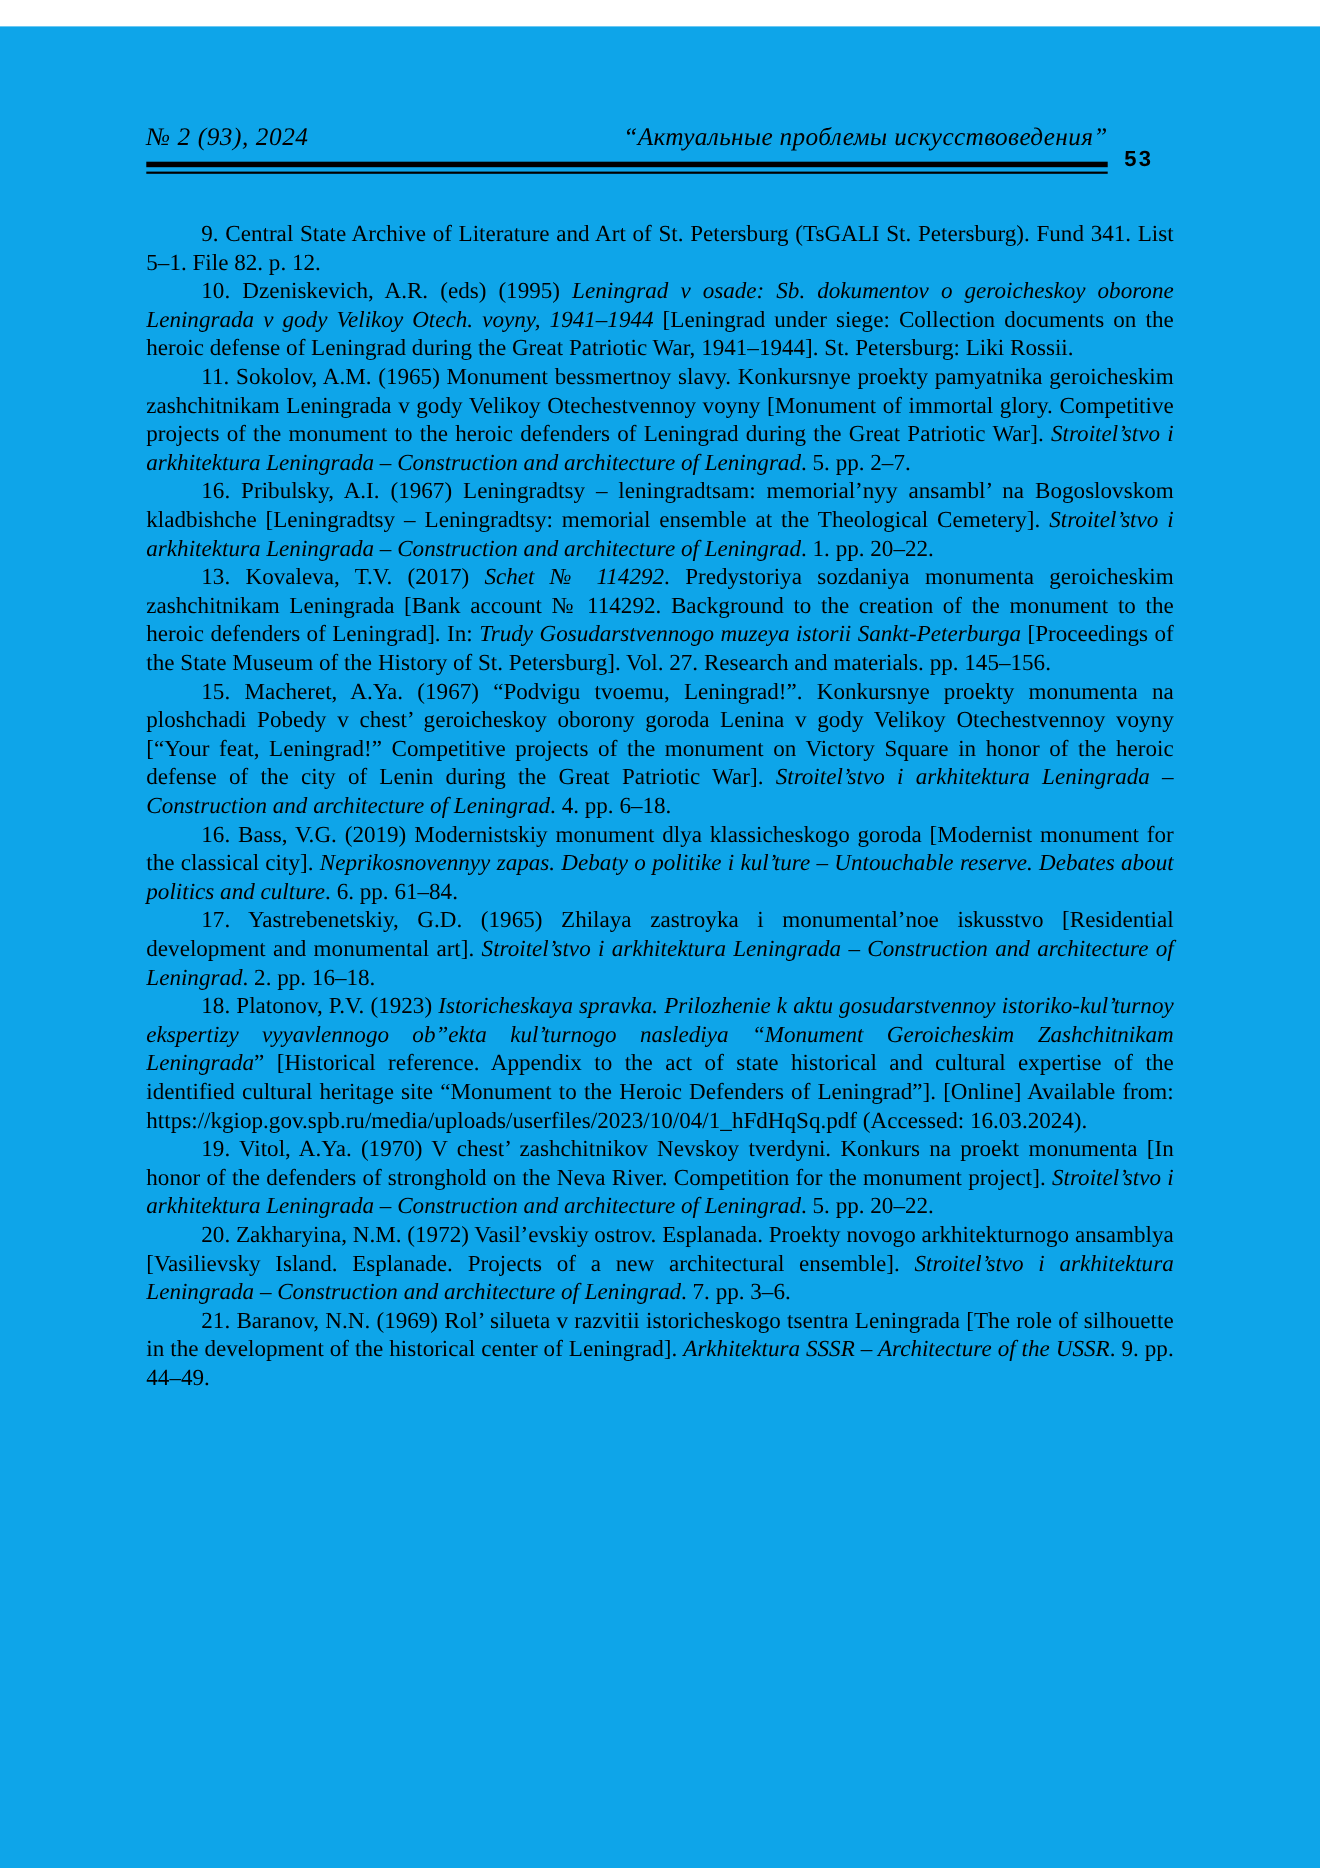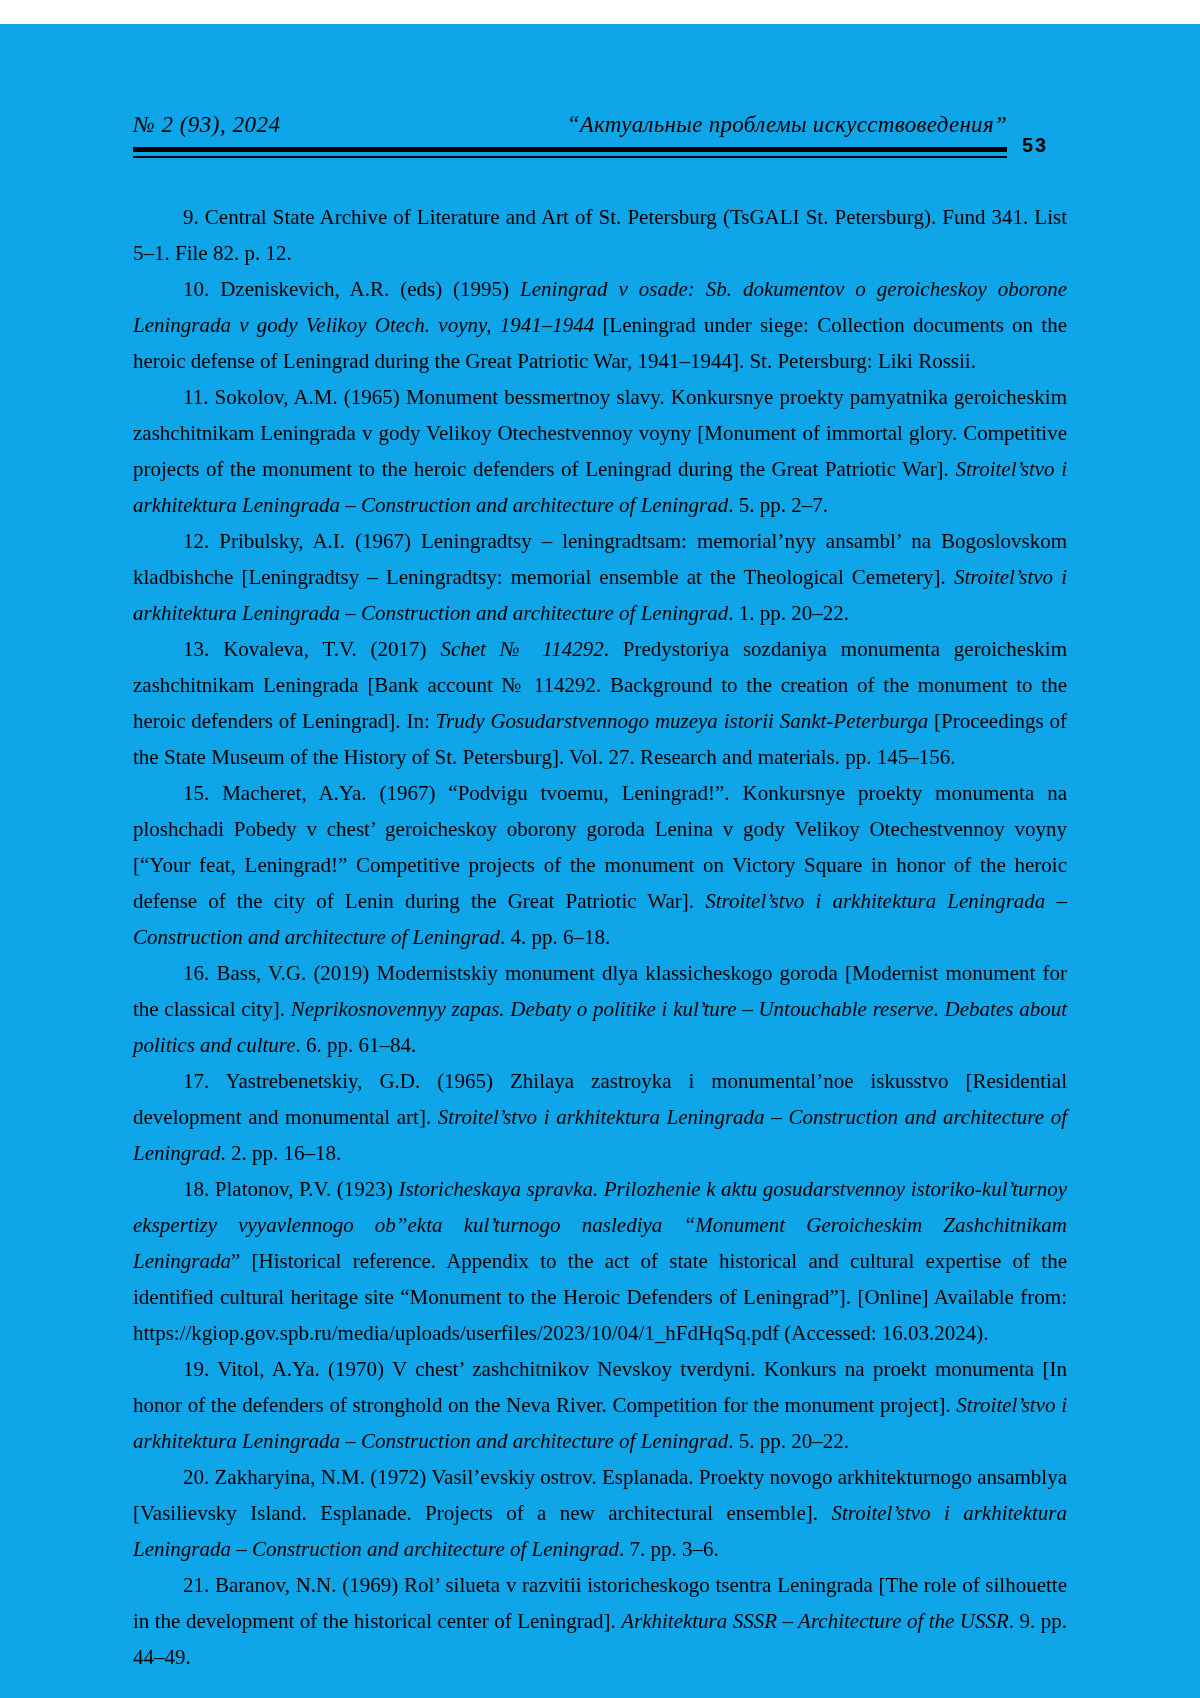--- a/index.html
+++ b/index.html
@@ -47,21 +47,21 @@
     font-weight: bold;
     font-size: 20px;
     letter-spacing: 2px;
   }
   .refs {
     position: absolute;
     top: 175px;
     left: 133px;
     width: 934px;
     font-size: 21px;
-    line-height: 36px;
+    line-height: 26px;
     text-align: justify;
     text-justify: inter-word;
   }
   p.ref {
     margin: 0;
     padding: 0;
     text-indent: 50px;
   }
   .it { font-style: italic; }
   .rm { font-style: normal; }
@@ -80,21 +80,21 @@
     <div class="rule-thick"></div>
     <div class="rule-thin"></div>
   </div>
 
   <div class="page-number">53</div>
 
   <div class="refs" id="refs">
       <p class="ref"><span class="rm">9. Central State Archive of Literature and Art of St. Petersburg (TsGALI St. Petersburg). Fund 341. List 5–1. File 82. p. 12.</span></p>
       <p class="ref"><span class="rm">10. Dzeniskevich, A.R. (eds) (1995) </span><span class="it">Leningrad v osade: Sb. dokumentov o geroicheskoy oborone Leningrada v gody Velikoy Otech. voyny, 1941–1944</span><span class="rm"> [Leningrad under siege: Collection documents on the heroic defense of Leningrad during the Great Patriotic War, 1941–1944]. St. Petersburg: Liki Rossii.</span></p>
       <p class="ref"><span class="rm">11. Sokolov, A.M. (1965) Monument bessmertnoy slavy. Konkursnye proekty pamyatnika geroicheskim zashchitnikam Leningrada v gody Velikoy Otechestvennoy voyny [Monument of immortal glory. Competitive projects of the monument to the heroic defenders of Leningrad during the Great Patriotic War]. </span><span class="it">Stroitel’stvo i arkhitektura Leningrada – Construction and architecture of Leningrad</span><span class="rm">. 5. pp. 2–7.</span></p>
-      <p class="ref"><span class="rm">12. Pribulsky, A.I. (1967) Leningradtsy – leningradtsam: memorial’nyy ansambl’ na Bogoslovskom kladbishche [Leningradtsy – Leningradtsy: memorial ensemble at the Theological Cemetery]. </span><span class="it">Stroitel’stvo i arkhitektura Leningrada – Construction and architecture of Leningrad</span><span class="rm">. 1. pp. 20–22.</span></p>
+      <p class="ref"><span class="rm">16. Pribulsky, A.I. (1967) Leningradtsy – leningradtsam: memorial’nyy ansambl’ na Bogoslovskom kladbishche [Leningradtsy – Leningradtsy: memorial ensemble at the Theological Cemetery]. </span><span class="it">Stroitel’stvo i arkhitektura Leningrada – Construction and architecture of Leningrad</span><span class="rm">. 1. pp. 20–22.</span></p>
       <p class="ref"><span class="rm">13. Kovaleva, T.V. (2017) </span><span class="it">Schet № 114292</span><span class="rm">. Predystoriya sozdaniya monumenta geroicheskim zashchitnikam Leningrada [Bank account № 114292. Background to the creation of the monument to the heroic defenders of Leningrad]. In: </span><span class="it">Trudy Gosudarstvennogo muzeya istorii Sankt-Peterburga</span><span class="rm"> [Proceedings of the State Museum of the History of St. Petersburg]. Vol. 27. Research and materials. pp. 145–156.</span></p>
       <p class="ref"><span class="rm">15. Macheret, A.Ya. (1967) “Podvigu tvoemu, Leningrad!”. Konkursnye proekty monumenta na ploshchadi Pobedy v chest’ geroicheskoy oborony goroda Lenina v gody Velikoy Otechestvennoy voyny [“Your feat, Leningrad!” Competitive projects of the monument on Victory Square in honor of the heroic defense of the city of Lenin during the Great Patriotic War]. </span><span class="it">Stroitel’stvo i arkhitektura Leningrada – Construction and architecture of Leningrad</span><span class="rm">. 4. pp. 6–18.</span></p>
       <p class="ref"><span class="rm">16. Bass, V.G. (2019) Modernistskiy monument dlya klassicheskogo goroda  [Modernist monument for the classical city]. </span><span class="it">Neprikosnovennyy zapas. Debaty o politike i kul’ture – Untouchable reserve. Debates about politics and culture</span><span class="rm">. 6. pp. 61–84.</span></p>
       <p class="ref"><span class="rm">17. Yastrebenetskiy, G.D. (1965) Zhilaya zastroyka i monumental’noe iskusstvo [Residential development and monumental art]. </span><span class="it">Stroitel’stvo i arkhitektura Leningrada – Construction and architecture of Leningrad</span><span class="rm">. 2. pp. 16–18.</span></p>
       <p class="ref"><span class="rm">18. Platonov, P.V. (1923) </span><span class="it">Istoricheskaya spravka. Prilozhenie k aktu gosudarstvennoy istoriko-kul’turnoy ekspertizy vyyavlennogo ob”ekta kul’turnogo naslediya “Monument Geroicheskim Zashchitnikam Leningrada</span><span class="rm">” [Historical reference. Appendix to the act of state historical and cultural expertise of the identified cultural heritage site “Monument to the Heroic Defenders of Leningrad”]. [Online] Available from: https://kgiop.gov.spb.ru/media/uploads/userfiles/2023/10/04/1_hFdHqSq.pdf (Accessed: 16.03.2024).</span></p>
       <p class="ref"><span class="rm">19. Vitol, A.Ya. (1970) V chest’ zashchitnikov Nevskoy tverdyni. Konkurs na proekt monumenta [In honor of the defenders of stronghold on the Neva River. Competition for the monument project]. </span><span class="it">Stroitel’stvo i arkhitektura Leningrada – Construction and architecture of Leningrad</span><span class="rm">. 5. pp. 20–22.</span></p>
       <p class="ref"><span class="rm">20. Zakharyina, N.M. (1972) Vasil’evskiy ostrov. Esplanada. Proekty novogo arkhitekturnogo ansamblya [Vasilievsky Island. Esplanade. Projects of a new architectural ensemble]. </span><span class="it">Stroitel’stvo i arkhitektura Leningrada – Construction and architecture of Leningrad</span><span class="rm">. 7. pp. 3–6.</span></p>
       <p class="ref"><span class="rm">21. Baranov, N.N. (1969) Rol’ silueta v razvitii istoricheskogo tsentra Leningrada [The role of silhouette in the development of the historical center of Leningrad]. </span><span class="it">Arkhitektura SSSR – Architecture of the USSR</span><span class="rm">. 9. pp. 44–49.</span></p>
     </div>
 

